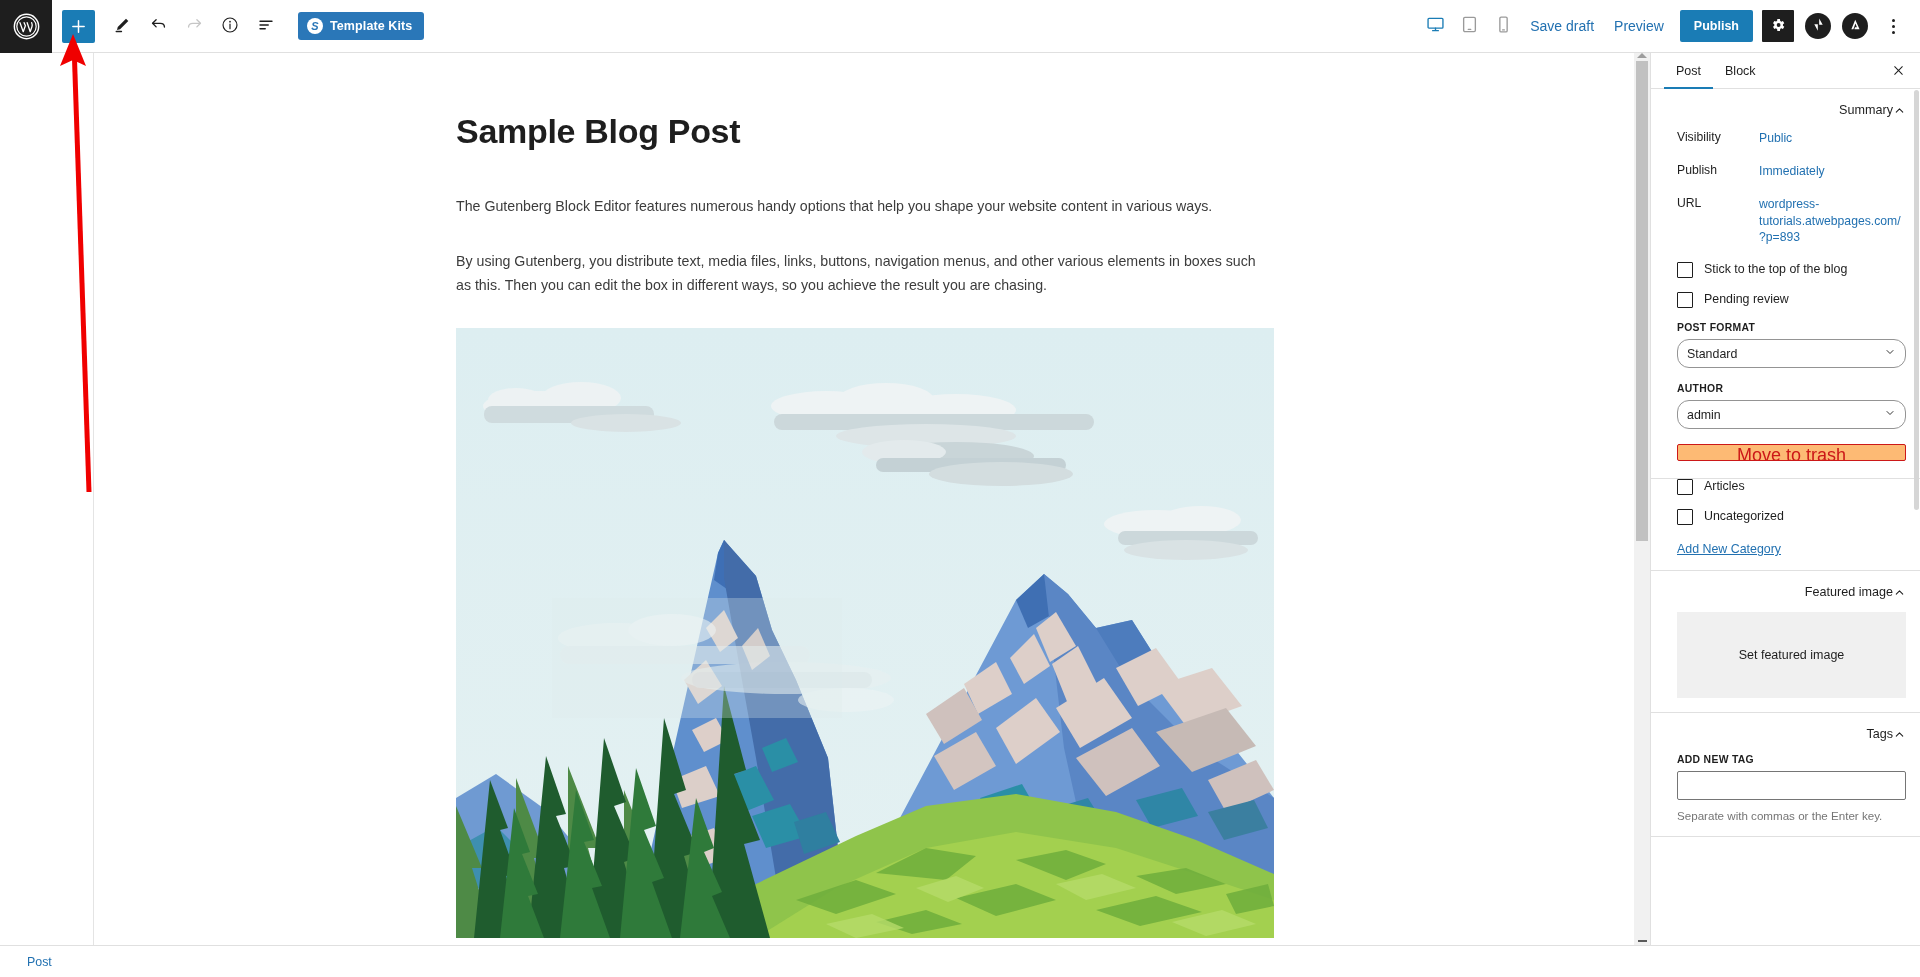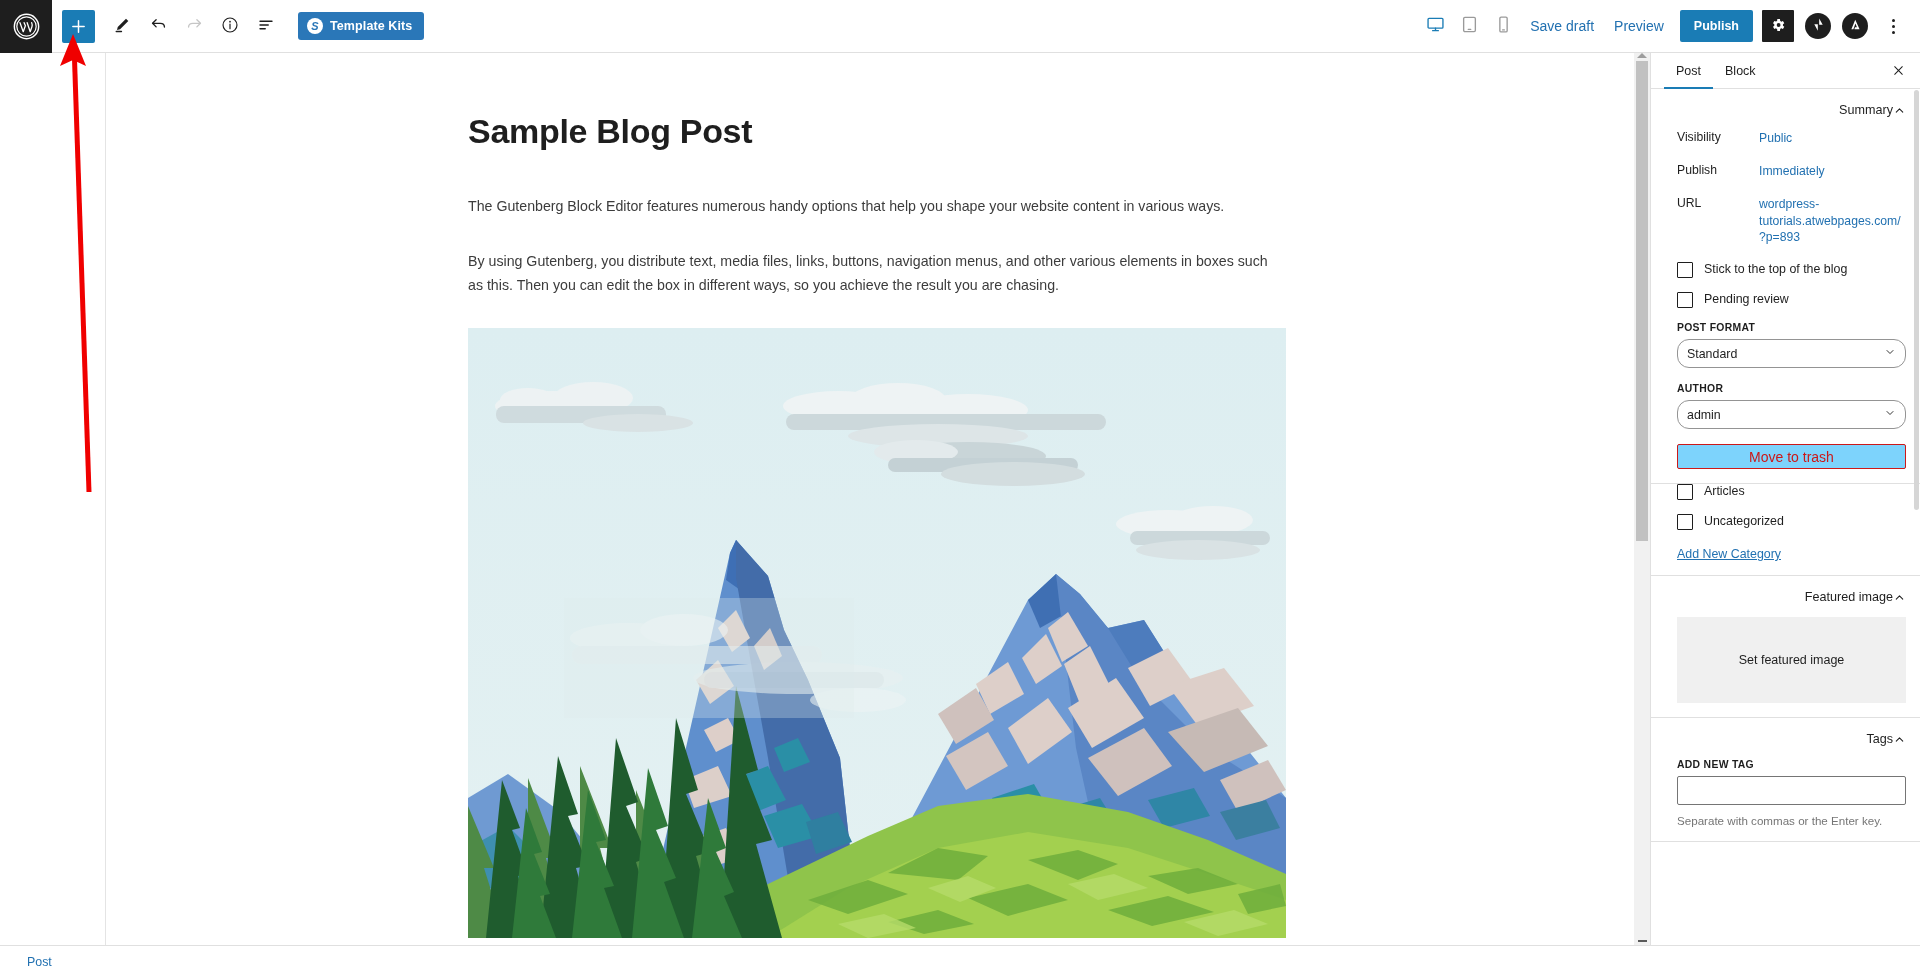--- a/index.html
+++ b/index.html
@@ -113,21 +113,21 @@
     width: 32px; height: 32px;
     display: flex; flex-direction: column; align-items: center; justify-content: center;
     gap: 3px; background: transparent; border: none; cursor: pointer;
     margin-left: 9px;
   }
   .kebab i { width: 3px; height: 3px; background: #1e1e1e; border-radius: 50%; display:block; }
 
   
   .canvas {
     position: absolute;
-    top: 53px; left: 105px;
+    top: 53px; left: 93px;
     width: 1545px; height: 892px;
     background: #fff;
     border-left: 1px solid #e4e4e4;
     overflow: hidden;
   }
   .post-inner {
     width: 820px;
     margin: 0 auto;
     padding-top: 58px;
   }
@@ -265,24 +265,24 @@
     width: 100%; height: 29px;
     border: 1px solid #949494;
     border-radius: 12px;
     display: flex; align-items: center; justify-content: space-between;
     padding: 0 9px;
     font-size: 12.4px; color: #1e1e1e;
     background: #fff; cursor: pointer;
     margin-bottom: 15px;
   }
   .trash-btn {
-    width: 100%; height: 25px;
+    width: 100%; height: 17px;
     border: 1px solid #cc1818;
-    color: #cc1818; background: #7dd3fc;
-    font-size: 14px; cursor: pointer;
+    color: #cc1818; background: #fdba74;
+    font-size: 18px; cursor: pointer;
     border-radius: 2px;
     font-family: "Liberation Sans", sans-serif;
   }
   .link-u {
     color: #2271b1; text-decoration: underline;
     font-size: 12.4px; cursor: pointer;
     display: inline-block; margin-top: 3px;
   }
   .text-input {
     width: 100%; height: 29px;

